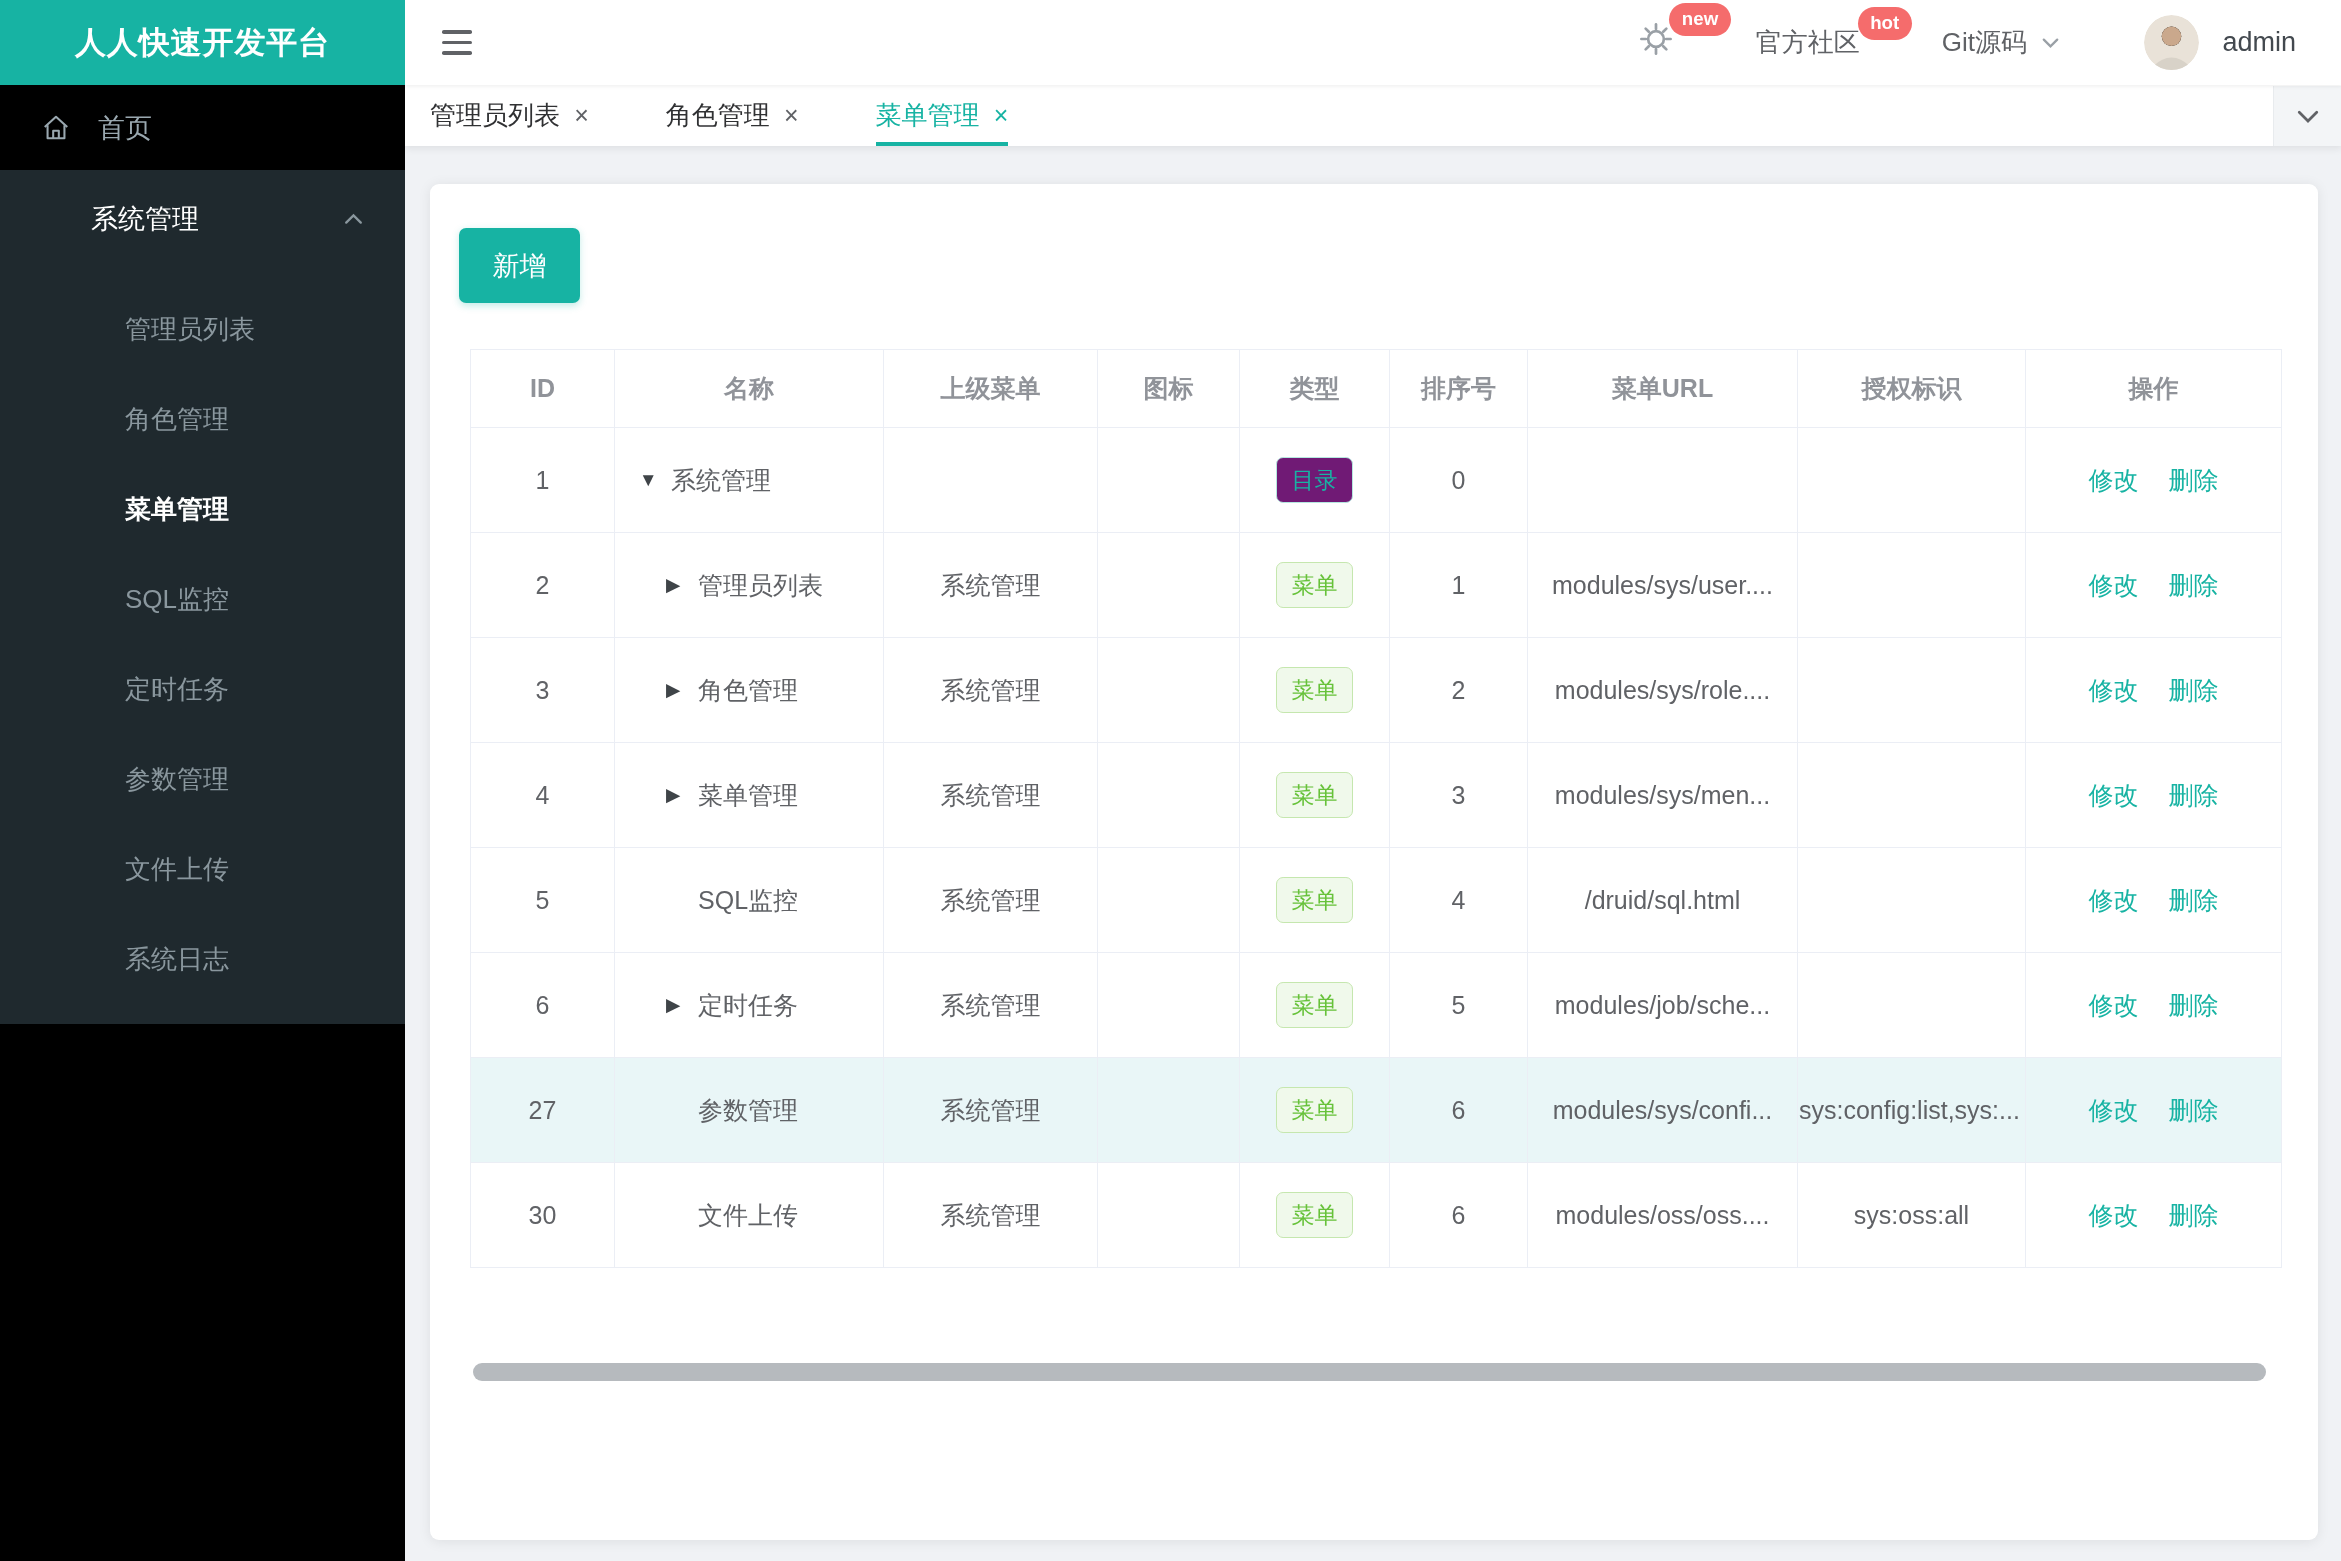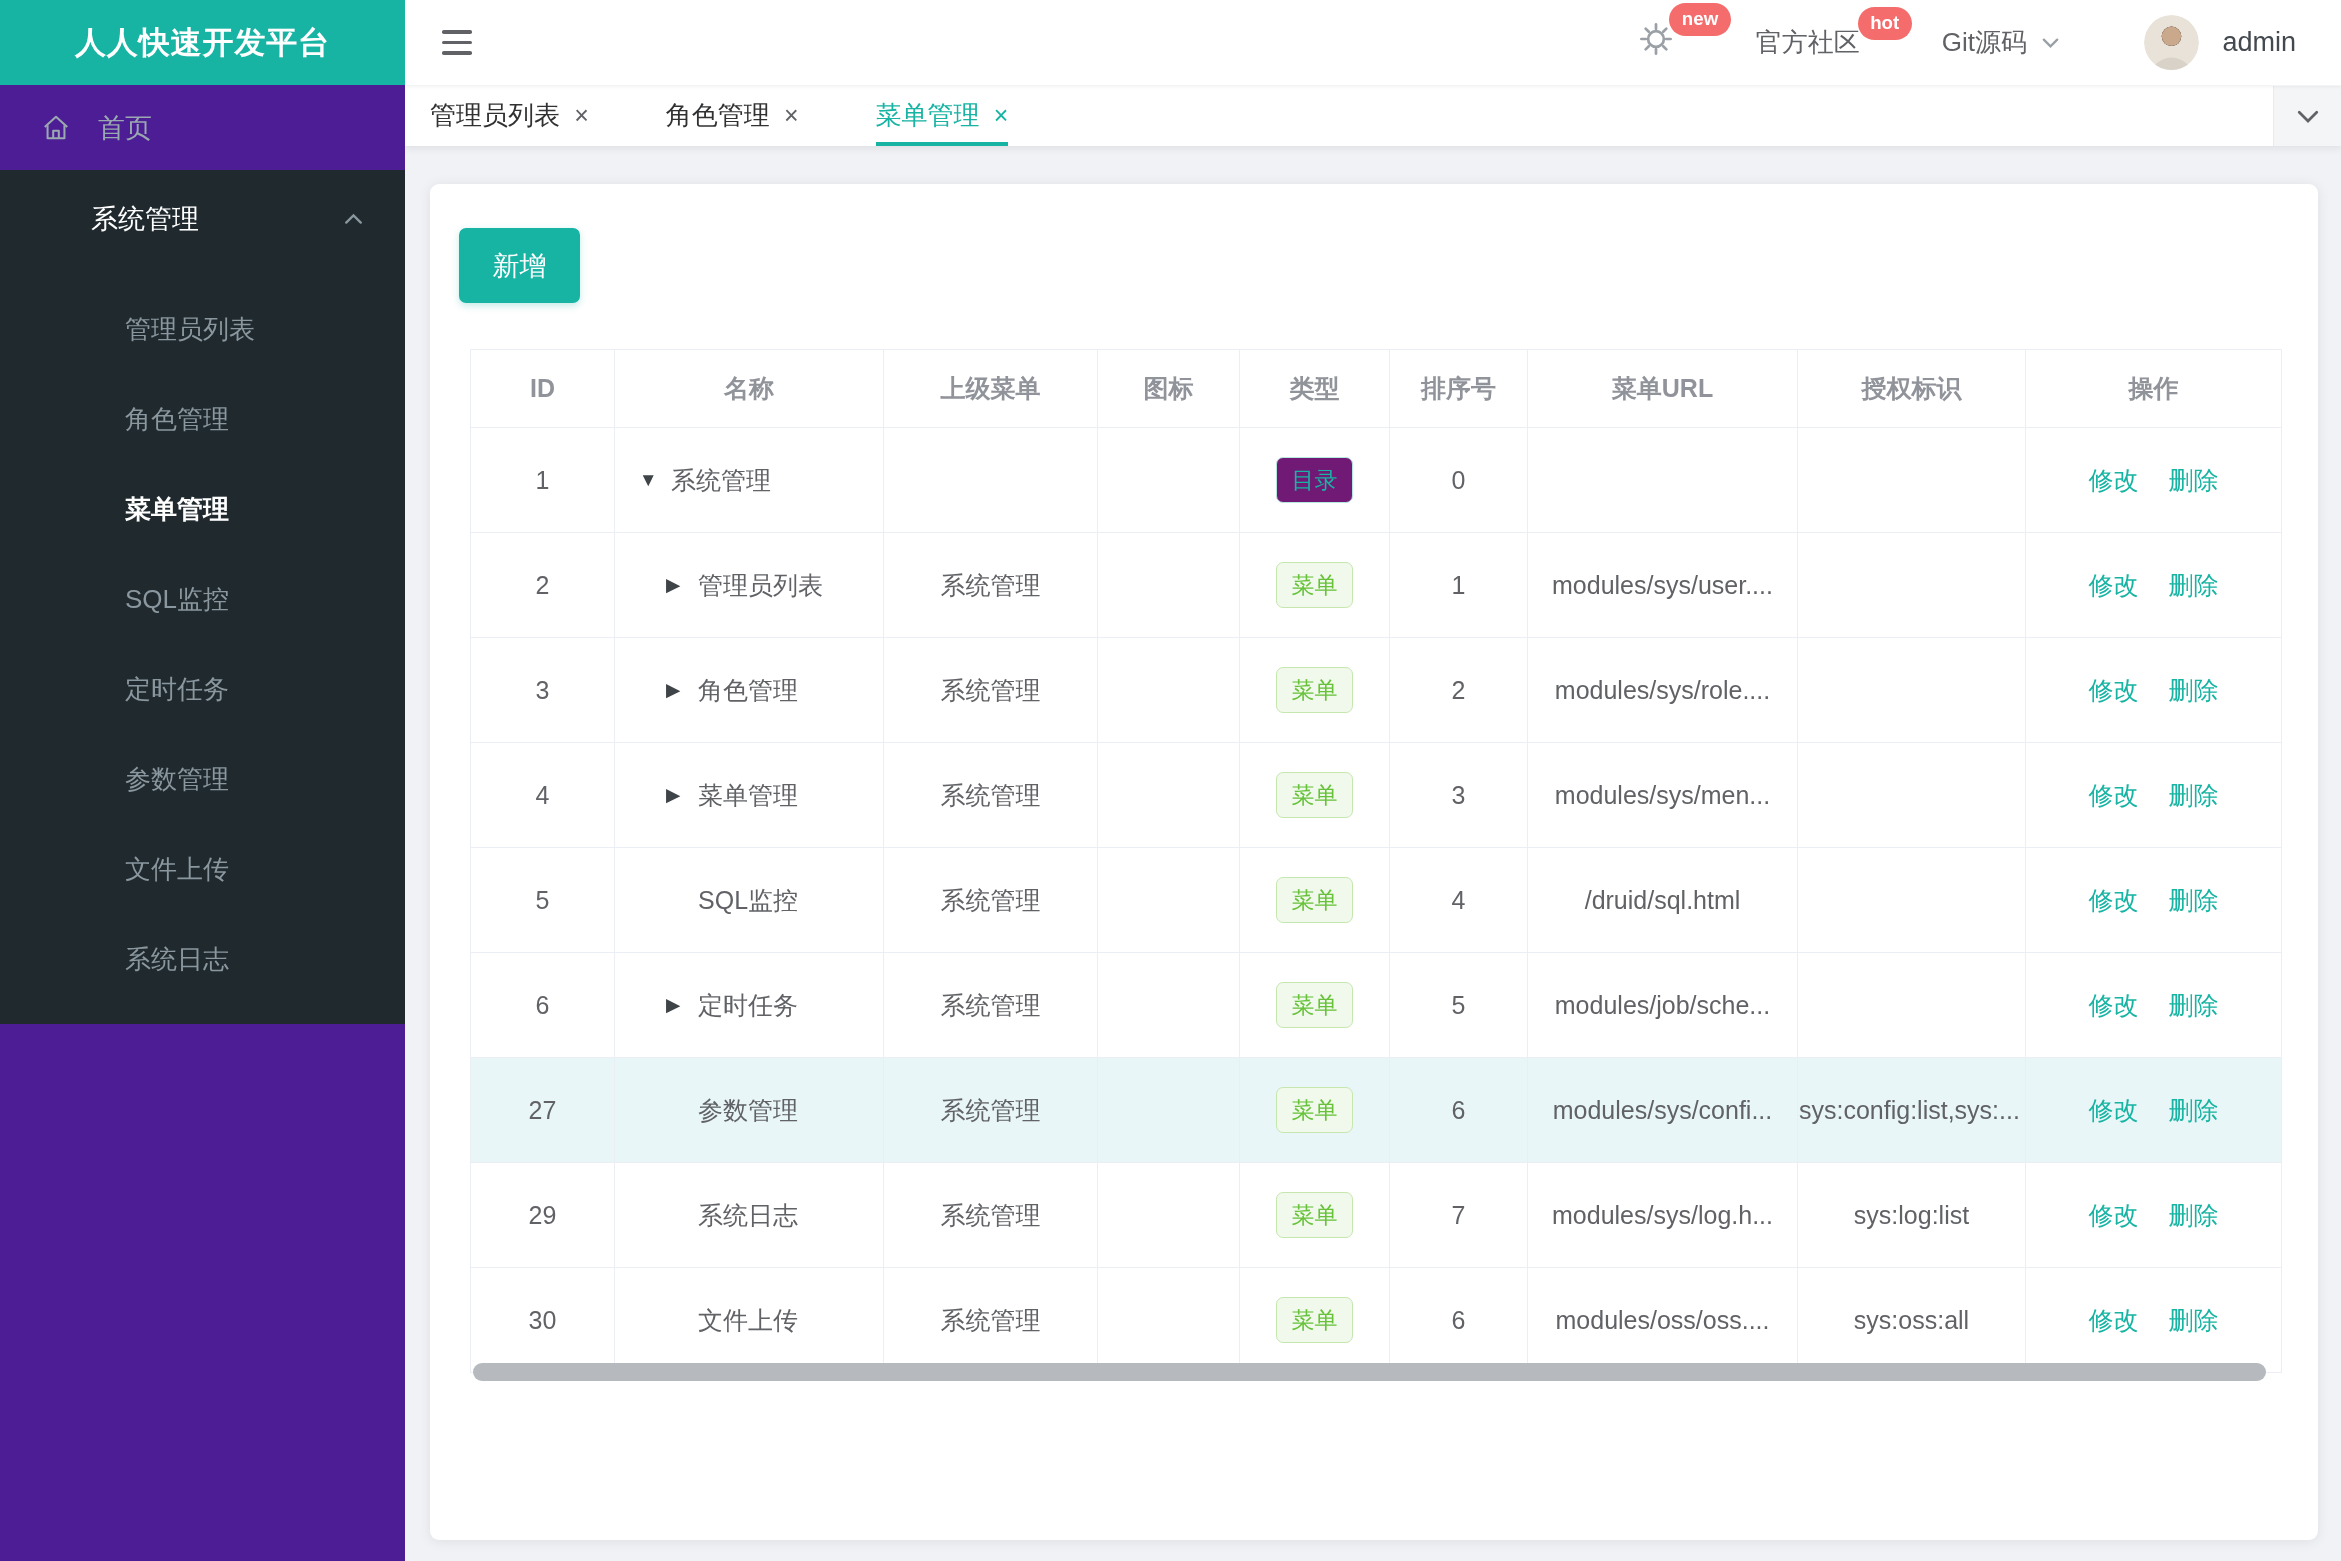--- a/index.html
+++ b/index.html
@@ -19,21 +19,21 @@
             margin-left:82px;cursor:pointer;white-space:nowrap;}
   .badge{position:absolute;top:-18px;right:-52px;background:#f56c6c;color:#fff;font-size:18.7px;
          line-height:18.7px;padding:7.1px 12.5px;border-radius:18px;font-weight:bold;}
   .gear-badge{right:-57px;}
   .caret{margin-left:12.5px;display:inline-flex;}
   .user{display:flex;align-items:center;margin-left:82px;}
   .avatar{width:55px;height:55px;border-radius:50%;overflow:hidden;display:block;}
   .user-name{margin-left:23px;font-size:27px;color:#43494f;}
 
   
-  .sidebar{position:absolute;left:0;top:85px;width:405px;height:1476px;background:#4c1d95;z-index:4;}
+  .sidebar{position:absolute;left:0;top:85px;width:405px;height:1476px;background:#000000;z-index:4;}
   .side-home{height:85px;display:flex;align-items:center;color:#9aa8b0;font-size:27px;cursor:pointer;}
   .side-home svg{margin-left:41px;}
   .side-home span{margin-left:27px;}
   .side-section{background:#1f292e;padding-bottom:19.6px;}
   .side-section-title{height:98px;display:flex;align-items:center;color:#fff;font-size:27px;
                       font-weight:500;cursor:pointer;position:relative;}
   .side-section-title .lbl{margin-left:91px;}
   .side-section-title svg{position:absolute;right:39px;}
   .side-items{padding-top:16px;}
   .side-item{height:90px;display:flex;align-items:center;color:#8a979e;font-size:26px;cursor:pointer;}
@@ -344,36 +344,20 @@
             <td></td>
             <td><span class="tag menu">菜单</span></td>
             <td>6</td>
             <td>modules/sys/confi...</td>
             <td>
               <div class="perm-clip">sys:config:list,sys:...</div>
             </td>
             <td class="ops"><span>修改</span><span>删除</span></td>
           </tr>
           <tr>
-            <td>29</td>
-            <td>
-              <div class="name-wrap lv1">
-                <span class="arrow hidden">▶</span>
-                <span>系统日志</span>
-              </div>
-            </td>
-            <td>系统管理</td>
-            <td></td>
-            <td><span class="tag menu">菜单</span></td>
-            <td>7</td>
-            <td>modules/sys/log.h...</td>
-            <td>sys:log:list</td>
-            <td class="ops"><span>修改</span><span>删除</span></td>
-          </tr>
-          <tr>
             <td>30</td>
             <td>
               <div class="name-wrap lv1">
                 <span class="arrow hidden">▶</span>
                 <span>文件上传</span>
               </div>
             </td>
             <td>系统管理</td>
             <td></td>
             <td><span class="tag menu">菜单</span></td>

